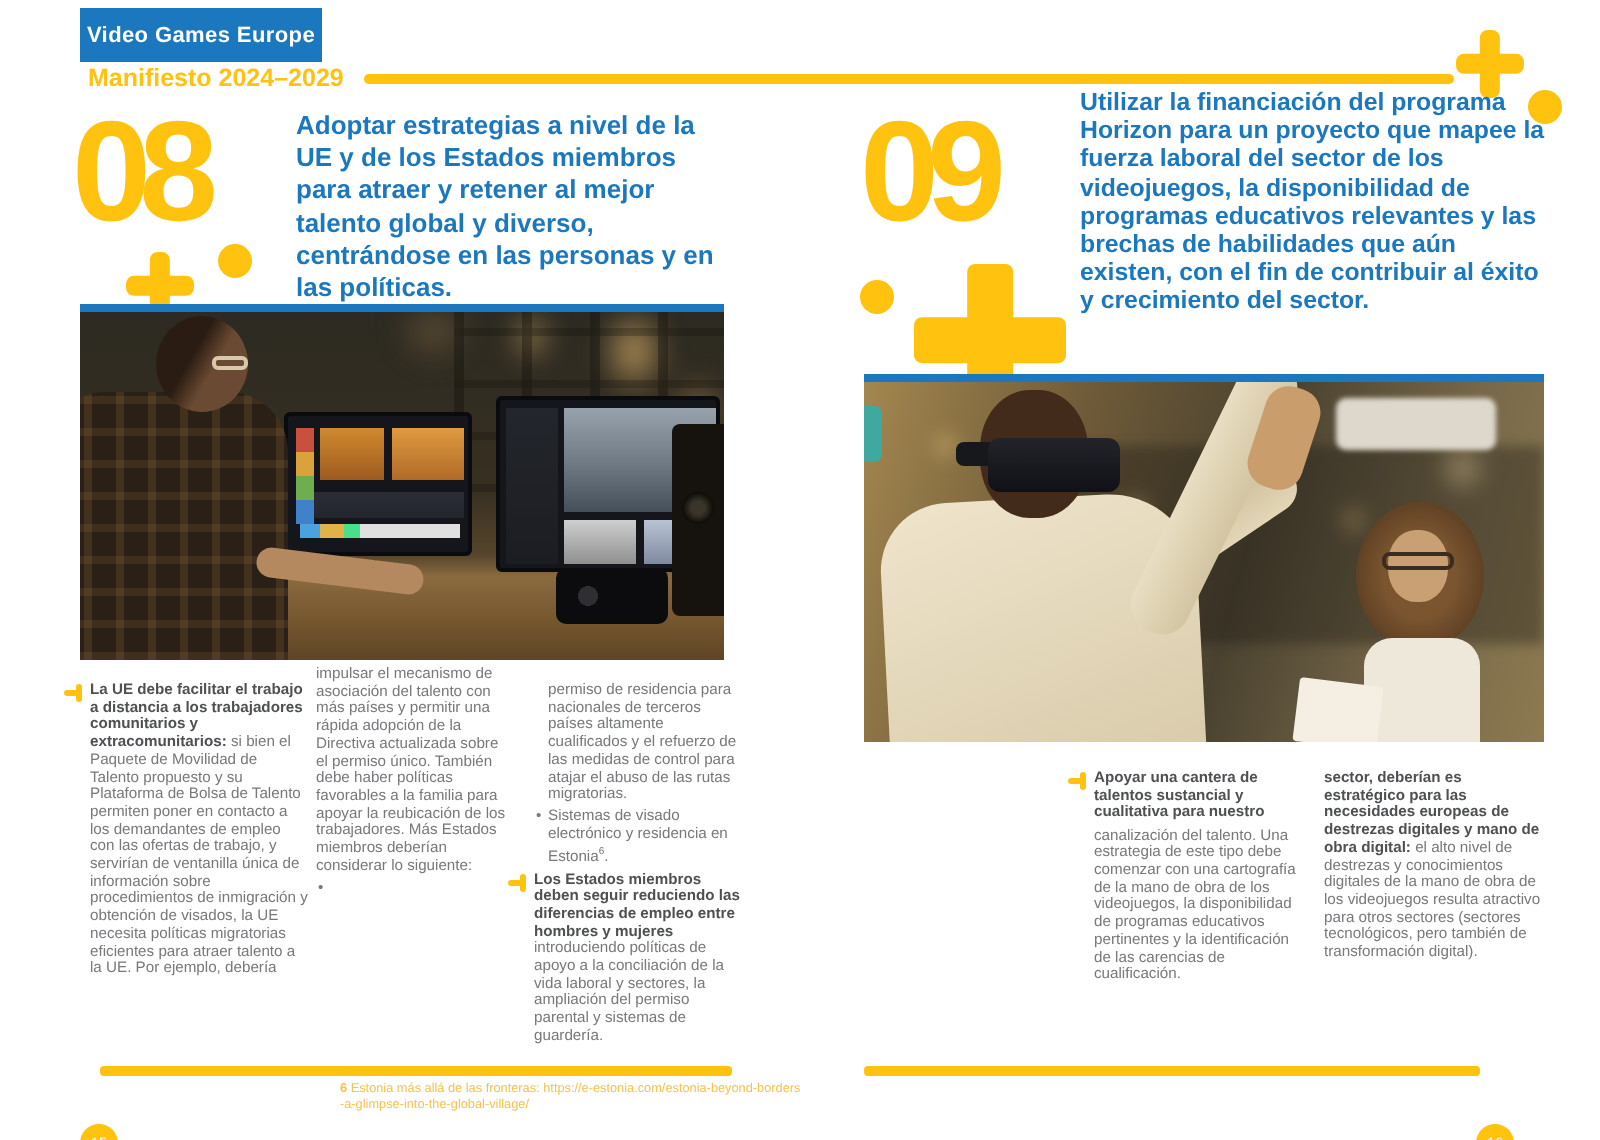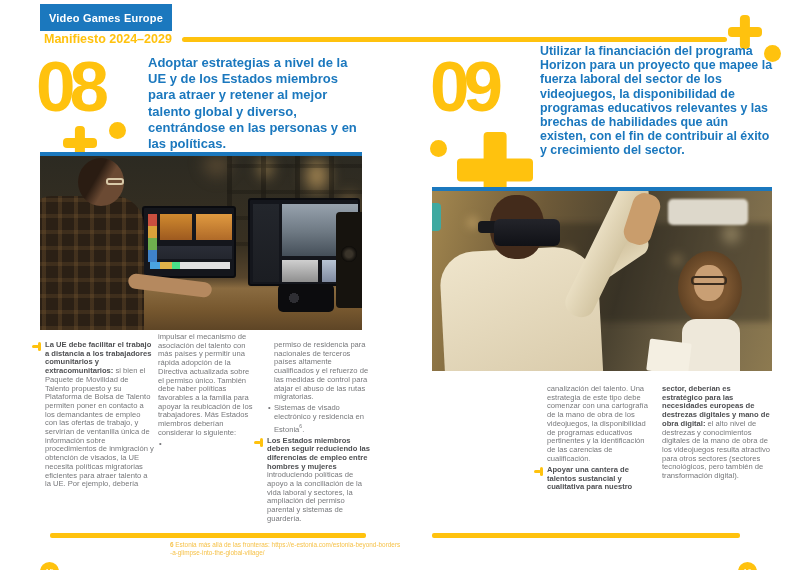--- a/index.html
+++ b/index.html
@@ -12,21 +12,21 @@
   html,body{width:800px;height:570px;}
   body{
     background:#fff;
     font-family:"Liberation Sans", sans-serif;
     position:relative;
     overflow:hidden;
   }
   .abs{position:absolute;}
 
   
-  .brand-box{left:40px;top:4px;width:132px;height:27px;background:var(--blue);
+  .brand-box{left:40px;top:4px;width:121px;height:27px;background:var(--blue);
     display:flex;align-items:center;justify-content:center;}
   .brand-box span{color:#fff;font-weight:bold;font-size:11px;letter-spacing:.2px;}
   .manifesto{left:44px;top:32px;color:var(--yellow);font-weight:bold;font-size:12.5px;}
   .header-line{left:182px;top:37px;width:545px;height:5px;background:var(--yellow);border-radius:3px;}
 
   
   .plus{position:absolute;}
   .plus .pv{position:absolute;left:50%;top:0;width:30%;height:100%;transform:translateX(-50%);
     background:var(--yellow);border-radius:4px;}
   .plus .ph{position:absolute;top:50%;left:0;height:30%;width:100%;transform:translateY(-50%);
@@ -229,24 +229,24 @@
   <div class="ph2-hair"></div>
   <div class="ph2-face"></div>
   <div class="ph2-glasses"></div>
   <div class="ph2-top"></div>
   <div class="ph2-paper"></div>
 </div>
 
 <div class="col" style="left:428px;top:385px;width:110px;">
   </div>
 <div class="col" style="left:547px;top:385px;width:104px;">
-    <div class="blk"><span>canalización del talento. Una estrategia de este tipo debe comenzar con una cartografía de la mano de obra de los videojuegos, la disponibilidad de programas educativos pertinentes y la identificación de las carencias de cualificación.</span></div>
     <div class="blk"><span class="bullet">
         <i></i>
         <em></em>
       </span><span class="b">Apoyar una cantera de talentos sustancial y cualitativa para nuestro</span></div>
+    <div class="blk"><span>canalización del talento. Una estrategia de este tipo debe comenzar con una cartografía de la mano de obra de los videojuegos, la disponibilidad de programas educativos pertinentes y la identificación de las carencias de cualificación.</span></div>
   </div>
 <div class="col" style="left:662px;top:385px;width:110px;">
     <div class="blk"><span class="b">sector, deberían es estratégico para las necesidades europeas de destrezas digitales y mano de obra digital:</span><span> el alto nivel de destrezas y conocimientos digitales de la mano de obra de los videojuegos resulta atractivo para otros sectores (sectores tecnológicos, pero también de transformación digital).</span></div>
   </div>
 
 <div class="abs foot-line" style="left:432px;top:533px;width:308px;"></div>
 <div class="abs page-circle" style="left:738px;top:526px;">16</div>
 
 </body></html>

